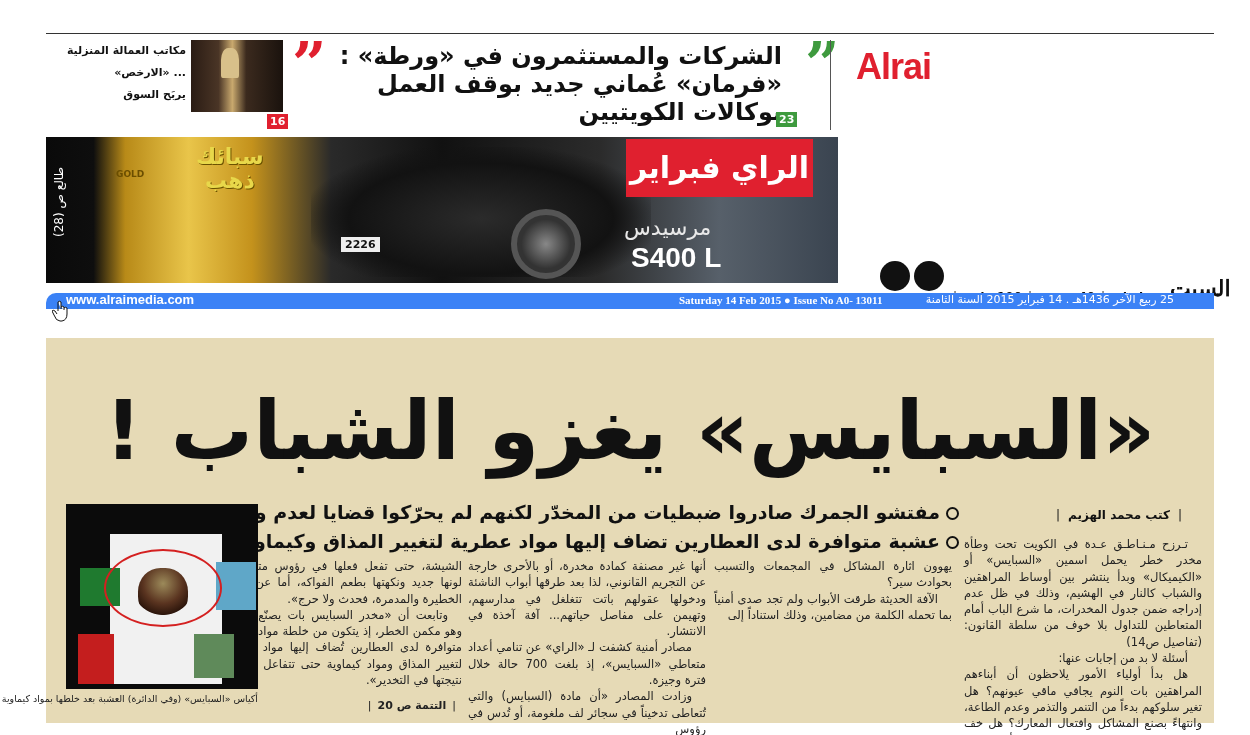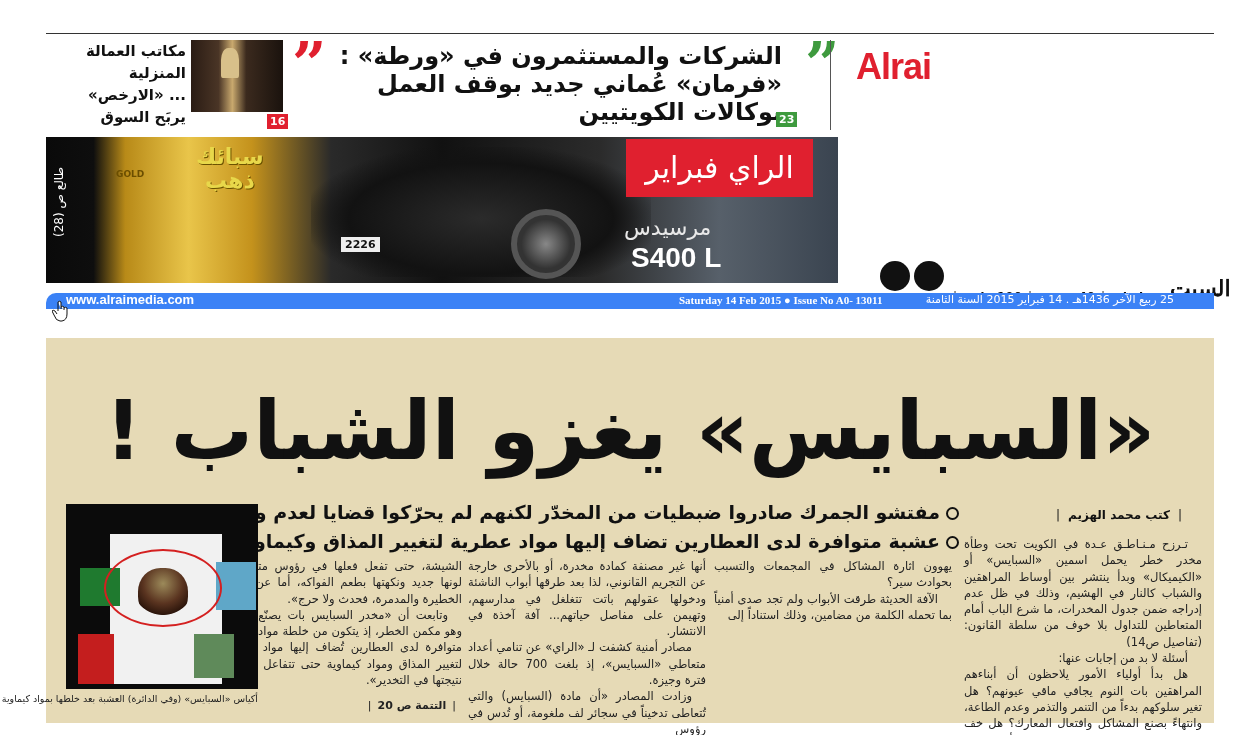--- a/index.html
+++ b/index.html
@@ -23,32 +23,32 @@
   .quote-mark { position: absolute; font-family: "DejaVu Serif", serif; font-weight: bold; font-size: 60px; line-height: 60px; }
   .q-green { color: #3e9a3e; left: 505px; top: -4px; }
   .q-red { color: #e0202f; left: -8px; top: -4px; }
   .teaser-text { position: absolute; right: 58px; top: 4px; width: 460px; direction: rtl; text-align: right; font-weight: bold; font-size: 24px; line-height: 28px; }
   .teaser-rule { position: absolute; left: 530px; top: 2px; width: 1px; height: 90px; background: #555; }
   .page-badge { position: absolute; color: #fff; font-size: 11px; font-weight: bold; padding: 1px 3px; }
   .badge-green { background: #3e9a3e; left: 476px; top: 74px; }
   .badge-red { background: #e0202f; left: 221px; top: 76px; }
 
   .teaser-side { position: absolute; left: 46px; top: 38px; width: 240px; height: 92px; }
-  .side-text { position: absolute; right: 100px; top: 2px; width: 150px; direction: rtl; font-weight: bold; font-size: 15px; line-height: 22px; }
+  .side-text { position: absolute; right: 100px; top: 2px; width: 150px; direction: rtl; font-weight: bold; font-size: 11px; line-height: 22px; }
   .side-photo { position: absolute; left: 145px; top: 2px; width: 92px; height: 72px; background: linear-gradient(90deg, #2a1c14 0%, #4a3526 30%, #c9a96e 45%, #3b2a1e 60%, #1a120d 100%); }
   .side-photo::after { content: ""; position: absolute; left: 30px; top: 8px; width: 18px; height: 30px; background: #d8c08a; border-radius: 40% 40% 10% 10%; }
 
   
   .ad-banner { position: absolute; left: 46px; top: 137px; width: 792px; height: 146px; overflow: hidden;
     background: linear-gradient(90deg, #0a0a0a 0%, #0e0e0e 6%, #b88a18 10%, #e9c54a 18%, #c4921c 26%, #2a2a2a 36%, #111 50%, #2b2b2b 70%, #57606a 85%, #3a4450 100%); }
   .ad-car { position: absolute; left: 265px; top: 10px; width: 340px; height: 130px; background: radial-gradient(ellipse at 50% 55%, #2b2b2b 0%, #121212 55%, rgba(0,0,0,0) 75%); }
   .ad-wheel { position: absolute; left: 465px; top: 72px; width: 70px; height: 70px; border-radius: 50%; border: 6px solid #555; background: radial-gradient(circle, #888 0%, #333 60%); }
   .ad-plate { position: absolute; left: 295px; top: 100px; background: #eee; color: #111; font-size: 11px; font-weight: bold; padding: 1px 4px; }
   .ad-page-ref { position: absolute; left: 6px; top: 30px; width: 20px; height: 100px; color: #fff; font-size: 12px; writing-mode: vertical-rl; transform: rotate(180deg); direction: rtl; white-space: nowrap; }
-  .ad-brand-box { position: absolute; left: 580px; top: 2px; width: 187px; height: 58px; background: #e0202f; color: #fff; font-weight: normal; font-size: 30px; direction: rtl; text-align: center; line-height: 58px; }
+  .ad-brand-box { position: absolute; left: 580px; top: 2px; width: 187px; height: 58px; background: #e0202f; color: #fff; font-weight: bold; font-size: 30px; direction: rtl; text-align: center; line-height: 58px; }
   .ad-model-ar { position: absolute; left: 578px; top: 78px; color: #e8e8e8; font-size: 22px; direction: rtl; }
   .ad-model { position: absolute; left: 585px; top: 105px; color: #fff; font-family: "Liberation Sans", sans-serif; font-weight: bold; font-size: 28px; }
   .ad-gold-text { position: absolute; left: 150px; top: 8px; color: #e8d84a; font-weight: bold; font-size: 22px; line-height: 24px; direction: rtl; text-align: center; text-shadow: 1px 1px 0 #6b5200; }
   .ad-gold-label { position: absolute; left: 70px; top: 32px; color: #6b4e00; font-size: 9px; font-weight: bold; }
 
   
   .datebar { position: absolute; left: 46px; top: 293px; width: 1168px; height: 16px; background: #3b82f6; border-radius: 10px 0 0 0; color: #fff; }
   .datebar .url { position: absolute; left: 20px; top: -1px; font-family: "Liberation Sans", sans-serif; font-weight: bold; font-size: 13px; }
   .datebar .date-en { position: absolute; left: 633px; top: 1px; font-family: Liberation Serif, serif; font-weight: bold; font-size: 11px; white-space: nowrap; }
   .datebar .date-ar { position: absolute; right: 40px; top: 0px; direction: rtl; font-weight: normal; font-size: 11px; white-space: nowrap; }

